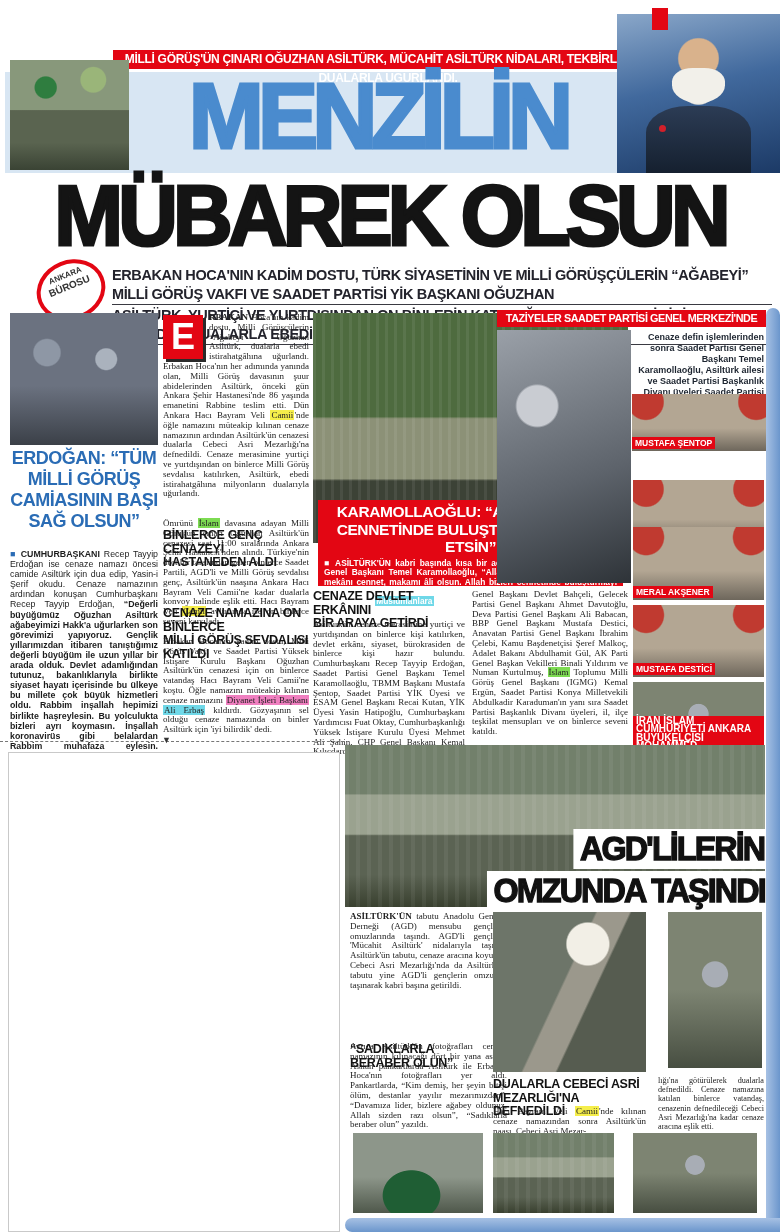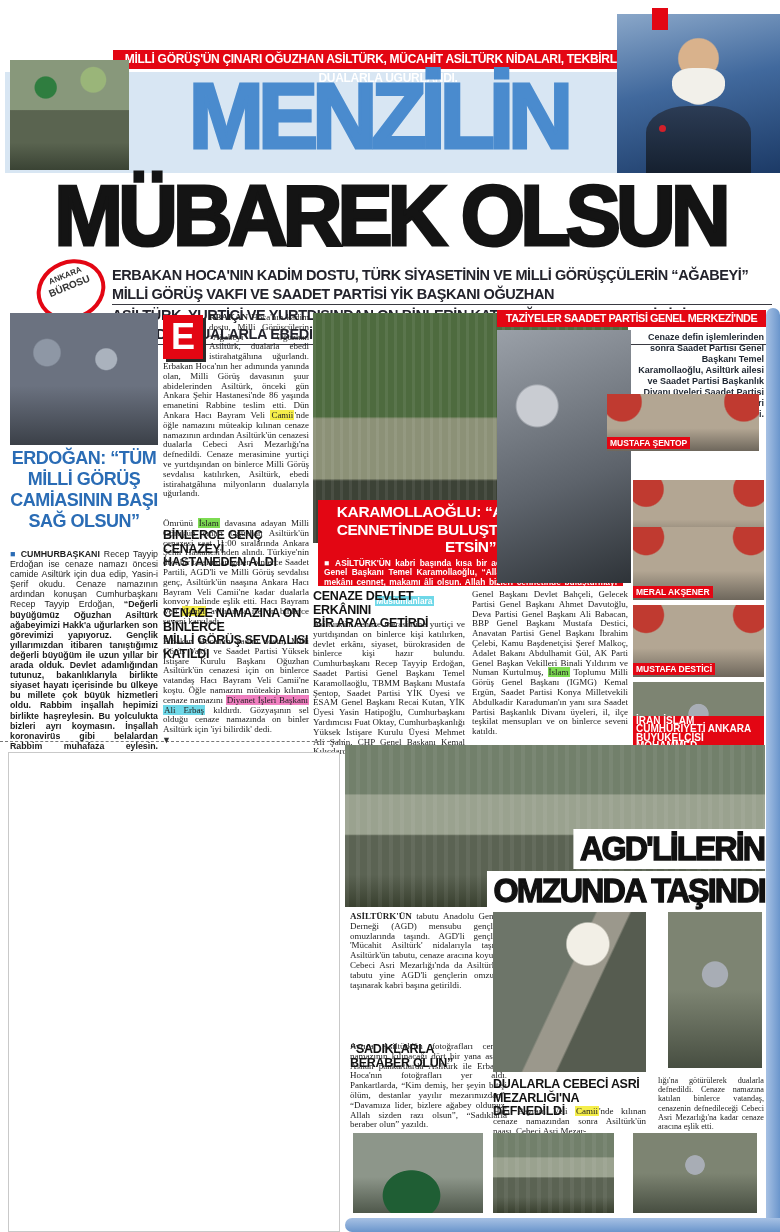--- a/index.html
+++ b/index.html
@@ -142,21 +142,21 @@
   <div class="abs h-sec" style="left:313px;top:590px;width:152px;">
     <span>CENAZE DEVLET ERKÂNINI</span>
     <span>BİR ARAYA GETİRDİ</span>
   </div>
   <div class="abs txt" style="left:313px;top:620px;width:152px;"><span>Asiltürk'ün cenaze merasimine yurtiçi ve yurtdışından on binlerce kişi katılırken, devlet erkânı, siyaset, bürokrasiden de binlerce kişi hazır bulundu. Cumhurbaşkanı Recep Tayyip Erdoğan, Saadet Partisi Genel Başkanı Temel Karamollaoğlu, TBMM Başkanı Mustafa Şentop, Saadet Partisi YİK Üyesi ve ESAM Genel Başkanı Recai Kutan, YİK Üyesi Yasin Hatipoğlu, Cumhurbaşkanı Yardımcısı Fuat Oktay, Cumhurbaşkanlığı Yüksek İstişare Kurulu Üyesi Mehmet Ali Şahin, CHP Genel Başkanı Kemal Kılıçdaroğlu, MHP</span></div>
   <div class="abs txt" style="left:472px;top:590px;width:156px;"><span>Genel Başkanı Devlet Bahçeli, Gelecek Partisi Genel Başkanı Ahmet Davutoğlu, Deva Partisi Genel Başkanı Ali Babacan, BBP Genel Başkanı Mustafa Destici, Anavatan Partisi Genel Başkanı İbrahim Çelebi, Kamu Başdenetçisi Şeref Malkoç, Adalet Bakanı Abdulhamit Gül, AK Parti Genel Başkan Vekilleri Binali Yıldırım ve Numan Kurtulmuş, </span><span style="background: rgb(125, 219, 82); padding: 0px 1px;">İslam</span><span> Toplumu Milli Görüş Genel Başkanı (IGMG) Kemal Ergün, Saadet Partisi Konya Milletvekili Abdulkadir Karaduman'ın yanı sıra Saadet Partisi Başkanlık Divanı üyeleri, il, ilçe teşkilat mensupları ve on binlerce seveni katıldı.</span></div>
 
   <div class="abs tazbar">TAZİYELER SAADET PARTİSİ GENEL MERKEZİ'NDE KABUL EDİLİYOR</div>
   <div class="abs photo ph-d" style="left:497px;top:330px;width:134px;height:253px;"></div>
   <div class="abs tazcap">Cenaze defin işlemlerinden sonra Saadet Partisi Genel Başkanı Temel Karamollaoğlu, Asiltürk ailesi ve Saadet Partisi Başkanlık Divanı üyeleri Saadet Partisi Genel Merkezi'nde taziyeleri kabul etti.</div>
-  <div class="abs photo ph-meet" style="left:607px;top:394px;width:152px;height:57px;">
+  <div class="abs photo ph-meet" style="left:632px;top:394px;width:138px;height:57px;">
     <span class="plabel">MUSTAFA ŞENTOP</span>
   </div>
   <div class="abs photo ph-meet" style="left:633px;top:480px;width:131px;height:66px;">
     <span class="plabel">BİNALİ YILDIRIM</span>
   </div>
   <div class="abs photo ph-meet" style="left:633px;top:527px;width:131px;height:73px;">
     <span class="plabel">MERAL AKŞENER</span>
   </div>
   <div class="abs photo ph-meet" style="left:633px;top:605px;width:131px;height:72px;">
     <span class="plabel">MUSTAFA DESTİCİ</span>

